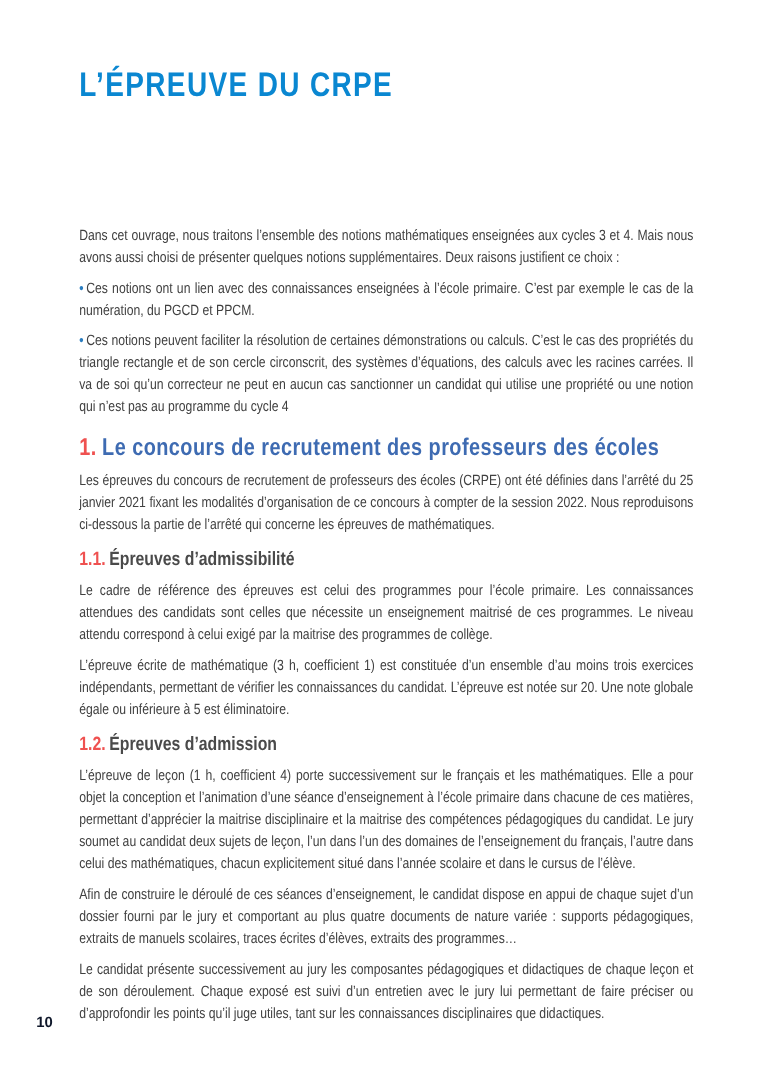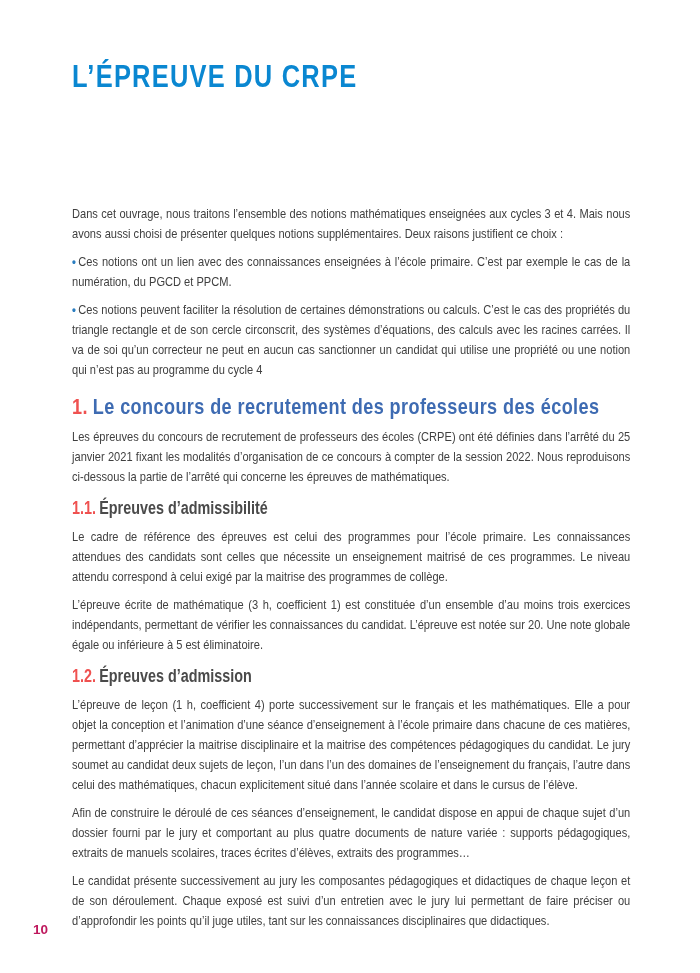--- a/index.html
+++ b/index.html
@@ -69,21 +69,21 @@
   h3.subsection-heading .num {
     color: #ef5150;
     margin-right: 4px;
   }
   .pagenum {
     position: absolute;
     left: 33px;
     top: 922px;
     font-size: 13.5px;
     font-weight: bold;
-    color: #be185d;
+    color: #0f172a;
   }
 </style>
 </head>
 <body>
 
 <div class="page">
   <div class="content">
 
     <h1 class="chapter-title">L’ÉPREUVE DU CRPE</h1>
 

